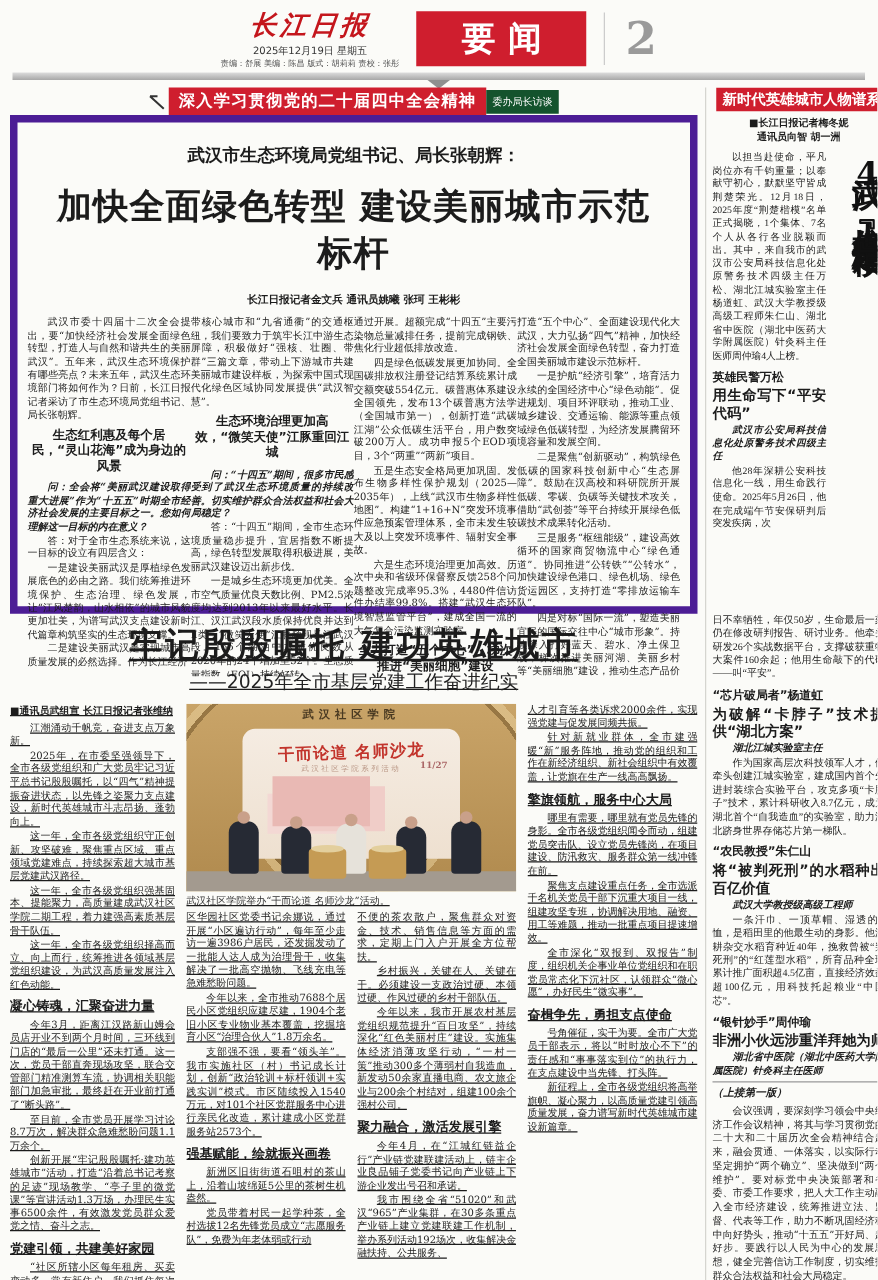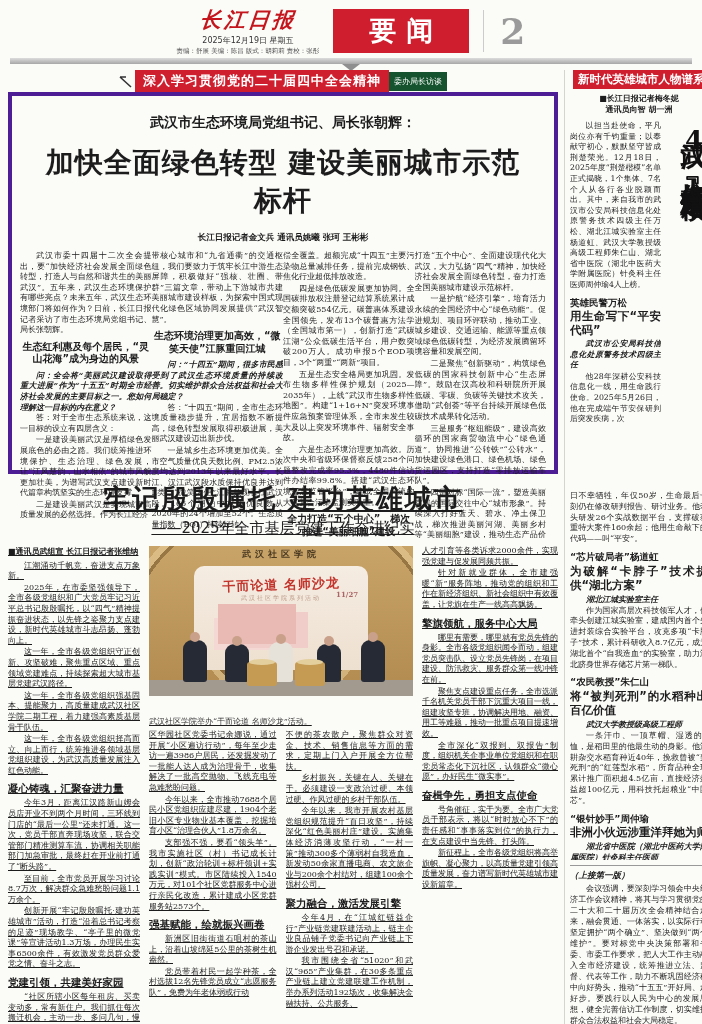--- a/index.html
+++ b/index.html
@@ -33,21 +33,21 @@
   .banner{display:flex;align-items:center;gap:0;}
   .corner-icon{width:13px;height:13px;margin-right:3px;}
   .banner-red{background:#cf1e2e;color:#fff;font-weight:bold;font-size:13px;letter-spacing:1px;
               padding:2px 8px;font-family:"DejaVu Sans",sans-serif;white-space:nowrap;}
   .banner-tag{background:#14532d;color:#fff;font-size:8px;padding:4px 5px;white-space:nowrap;
               font-family:"DejaVu Sans",sans-serif;}
   .sb-banner{display:flex;align-items:center;margin-bottom:4px;}
   .sb-banner .banner-red{font-size:11.5px;padding:2px 5px;letter-spacing:0;}
 
   
-  .article1{border:4px solid #4c1d95;margin-top:0;padding:16px 8px 6px 8px;position:relative;height:352px;}
+  .article1{border:6px solid #4c1d95;margin-top:0;padding:16px 8px 19px 8px;position:relative;height:352px;}
   .a1-kicker{text-align:center;font-size:14px;font-weight:bold;margin:2px 0 4px;}
   .a1-headline{text-align:center;font-size:28px;font-weight:900;letter-spacing:1px;margin:0 0 5px;
                font-family:"DejaVu Serif",serif;}
   .a1-byline{text-align:center;font-size:8.5px;font-weight:bold;margin-bottom:7px;}
   .a1-cols{display:grid;grid-template-columns:1fr 1fr 1fr 1fr;gap:0;height:288px;overflow:hidden;}
 
   .col{overflow:hidden;font-size:8px;line-height:10.6px;text-align:justify;}
   .col p{margin:0 0 1px;}
   .b-p{text-indent:2em;}
   .b-pn{text-indent:0;}
@@ -84,26 +84,26 @@
   .ph-sub{position:absolute;top:28px;width:100%;text-align:center;color:#b98;font-size:6px;letter-spacing:2px;}
   .ph-date{position:absolute;right:10px;top:24px;color:#a66;font-size:7px;font-weight:bold;}
   .ph-house{position:absolute;left:14%;bottom:26px;width:78px;height:40px;background:#e9b9b4;
             box-shadow:14px 6px 0 -2px #f0cdc8, -8px 10px 0 -4px #f3d8d4;}
   .ph-floor{position:absolute;bottom:0;left:0;right:0;height:16px;background:#a39a8f;}
   .fig{position:absolute;bottom:14px;width:24px;height:42px;background:#262a34;border-radius:9px 9px 3px 3px;}
   .fig::before{content:"";position:absolute;top:-8px;left:7px;width:10px;height:10px;border-radius:50%;background:#c9a08a;}
   .fig.light{background:#e6e2da;}
   .tbl{position:absolute;bottom:10px;width:30px;height:24px;background:#c59b54;border-radius:3px;}
   .tbl::before{content:"";position:absolute;top:-3px;left:2px;right:2px;height:6px;border-radius:50%;background:#e3cf9d;}
-  .caption{font-size:8px;color:#333;margin-top:20px;flex:none;}
+  .caption{font-size:8px;color:#333;margin-top:2px;flex:none;}
 
   
   .sb-top{display:flex;gap:3px;height:366px;overflow:hidden;flex:none;margin-top:2px;}
   .sb-narrow{flex:1;overflow:hidden;font-size:7.8px;line-height:10.6px;text-align:justify;}
-  .sb-narrow p,.sb-wide p{margin:0 0 1px;}
+  .sb-narrow p,.sb-wide p{margin:0 0 1px;font-family:Liberation Serif, serif;}
   .sb-vertical{flex:none;width:44px;writing-mode:vertical-rl;text-orientation:upright;
                font-size:26px;font-weight:900;line-height:1.08;letter-spacing:2px;
                font-family:"DejaVu Serif",serif;color:#111;}
   .sb-wide{flex:1;overflow:hidden;font-size:8px;line-height:10.8px;text-align:justify;margin-top:4px;}
   .sb-cont{flex:none;border-top:1px solid #999;margin-top:5px;padding-top:4px;height:158px;overflow:hidden;
            font-size:8px;line-height:11px;text-align:justify;}
   .sb-cont p{margin:0;text-indent:2em;}
   .sb-byline{font-weight:bold;font-size:8px;text-align:center;line-height:11px;margin-bottom:4px;}
 </style>
 </head>
@@ -152,21 +152,21 @@
               <p class="b-p">二是建设美丽武汉是实现城市高质量发展的必然选择。作为长江经济</p>
             </div>
           <div class="col">
               <p class="b-pn">带核心城市和“九省通衢”的交通枢纽，我们要致力于筑牢长江中游生态屏障，积极做好“强核、壮圈、带群”三篇文章，带动上下游城市共建美丽城市建设样板，为探索中国式现代化绿色区域协同发展提供“武汉智慧”。</p>
               <h3 class="b-sub">生态环境治理更加高效，“微笑天使”江豚重回江城</h3>
               <p class="b-q">问：“十四五”期间，很多市民感受到了武汉生态环境质量的持续改善。切实维护群众合法权益和社会大局稳定？</p>
               <p class="b-p">答：“十四五”期间，全市生态环境质量稳步提升，宜居指数不断提高，绿色转型发展取得积极进展，美丽武汉建设迈出新步伐。</p>
               <p class="b-p">一是城乡生态环境更加优美。全市空气质量优良天数比例、PM2.5浓度均达到2013年以来最好水平。长江、汉江武汉段水质保持优良并达到Ⅱ类，“微笑天使”江豚频现长江武汉段。166个湖泊中水质优良数从2020年的24个增加至52个。生态质量指数（EQI）持续好转。</p>
             </div>
           <div class="col">
-              <p class="b-pn">偿全覆盖。超额完成“十四五”主要污染物总量减排任务，提前完成钢铁、焦化行业超低排放改造。</p>
+              <p class="b-pn">通过开展。超额完成“十四五”主要污染物总量减排任务，提前完成钢铁、焦化行业超低排放改造。</p>
               <p class="b-p">四是绿色低碳发展更加协同。全国碳排放权注册登记结算系统累计成交额突破554亿元。碳普惠体系建设全国领先，发布13个碳普惠方法学（全国城市第一），创新打造“武碳江湖”公众低碳生活平台，用户数突破200万人。成功申报5个EOD项目，3个“两重”“两新”项目。</p>
               <p class="b-p">五是生态安全格局更加巩固。发布生物多样性保护规划（2025—2035年），上线“武汉市生物多样性地图”。构建“1+16+N”突发环境事件应急预案管理体系，全市未发生较大及以上突发环境事件、辐射安全事故。</p>
               <p class="b-p">六是生态环境治理更加高效。历次中央和省级环保督察反馈258个问题整改完成率95.3%，4480件信访件办结率99.8%。搭建“武汉生态环境智慧监管平台”，建成全国一流的大气复合污染监测实验室。</p>
               <h3 class="b-sub">全力打造“五个中心”，梯次推进“美丽细胞”建设</h3>
             </div>
           <div class="col">
               <p class="b-pn">打造“五个中心”、全面建设现代化大武汉，大力弘扬“四气”精神，加快经济社会发展全面绿色转型，奋力打造全国美丽城市建设示范标杆。</p>
               <p class="b-p">一是护航“经济引擎”，培育活力永续的全国经济中心“绿色动能”。促进规划、项目环评联动，推动工业、城乡建设、交通运输、能源等重点领域绿色低碳转型，为经济发展腾留环境容量和发展空间。</p>
               <p class="b-p">二是聚焦“创新驱动”，构筑绿色低碳的国家科技创新中心“生态屏障”。鼓励在汉高校和科研院所开展低碳、零碳、负碳等关键技术攻关，借助“武创荟”等平台持续开展绿色低碳技术成果转化活动。</p>
               <p class="b-p">三是服务“枢纽能级”，建设高效循环的国家商贸物流中心“绿色通道”。协同推进“公转铁”“公转水”，加快建设绿色港口、绿色机场、绿色货运园区，支持打造“零排放运输车队”。</p>

